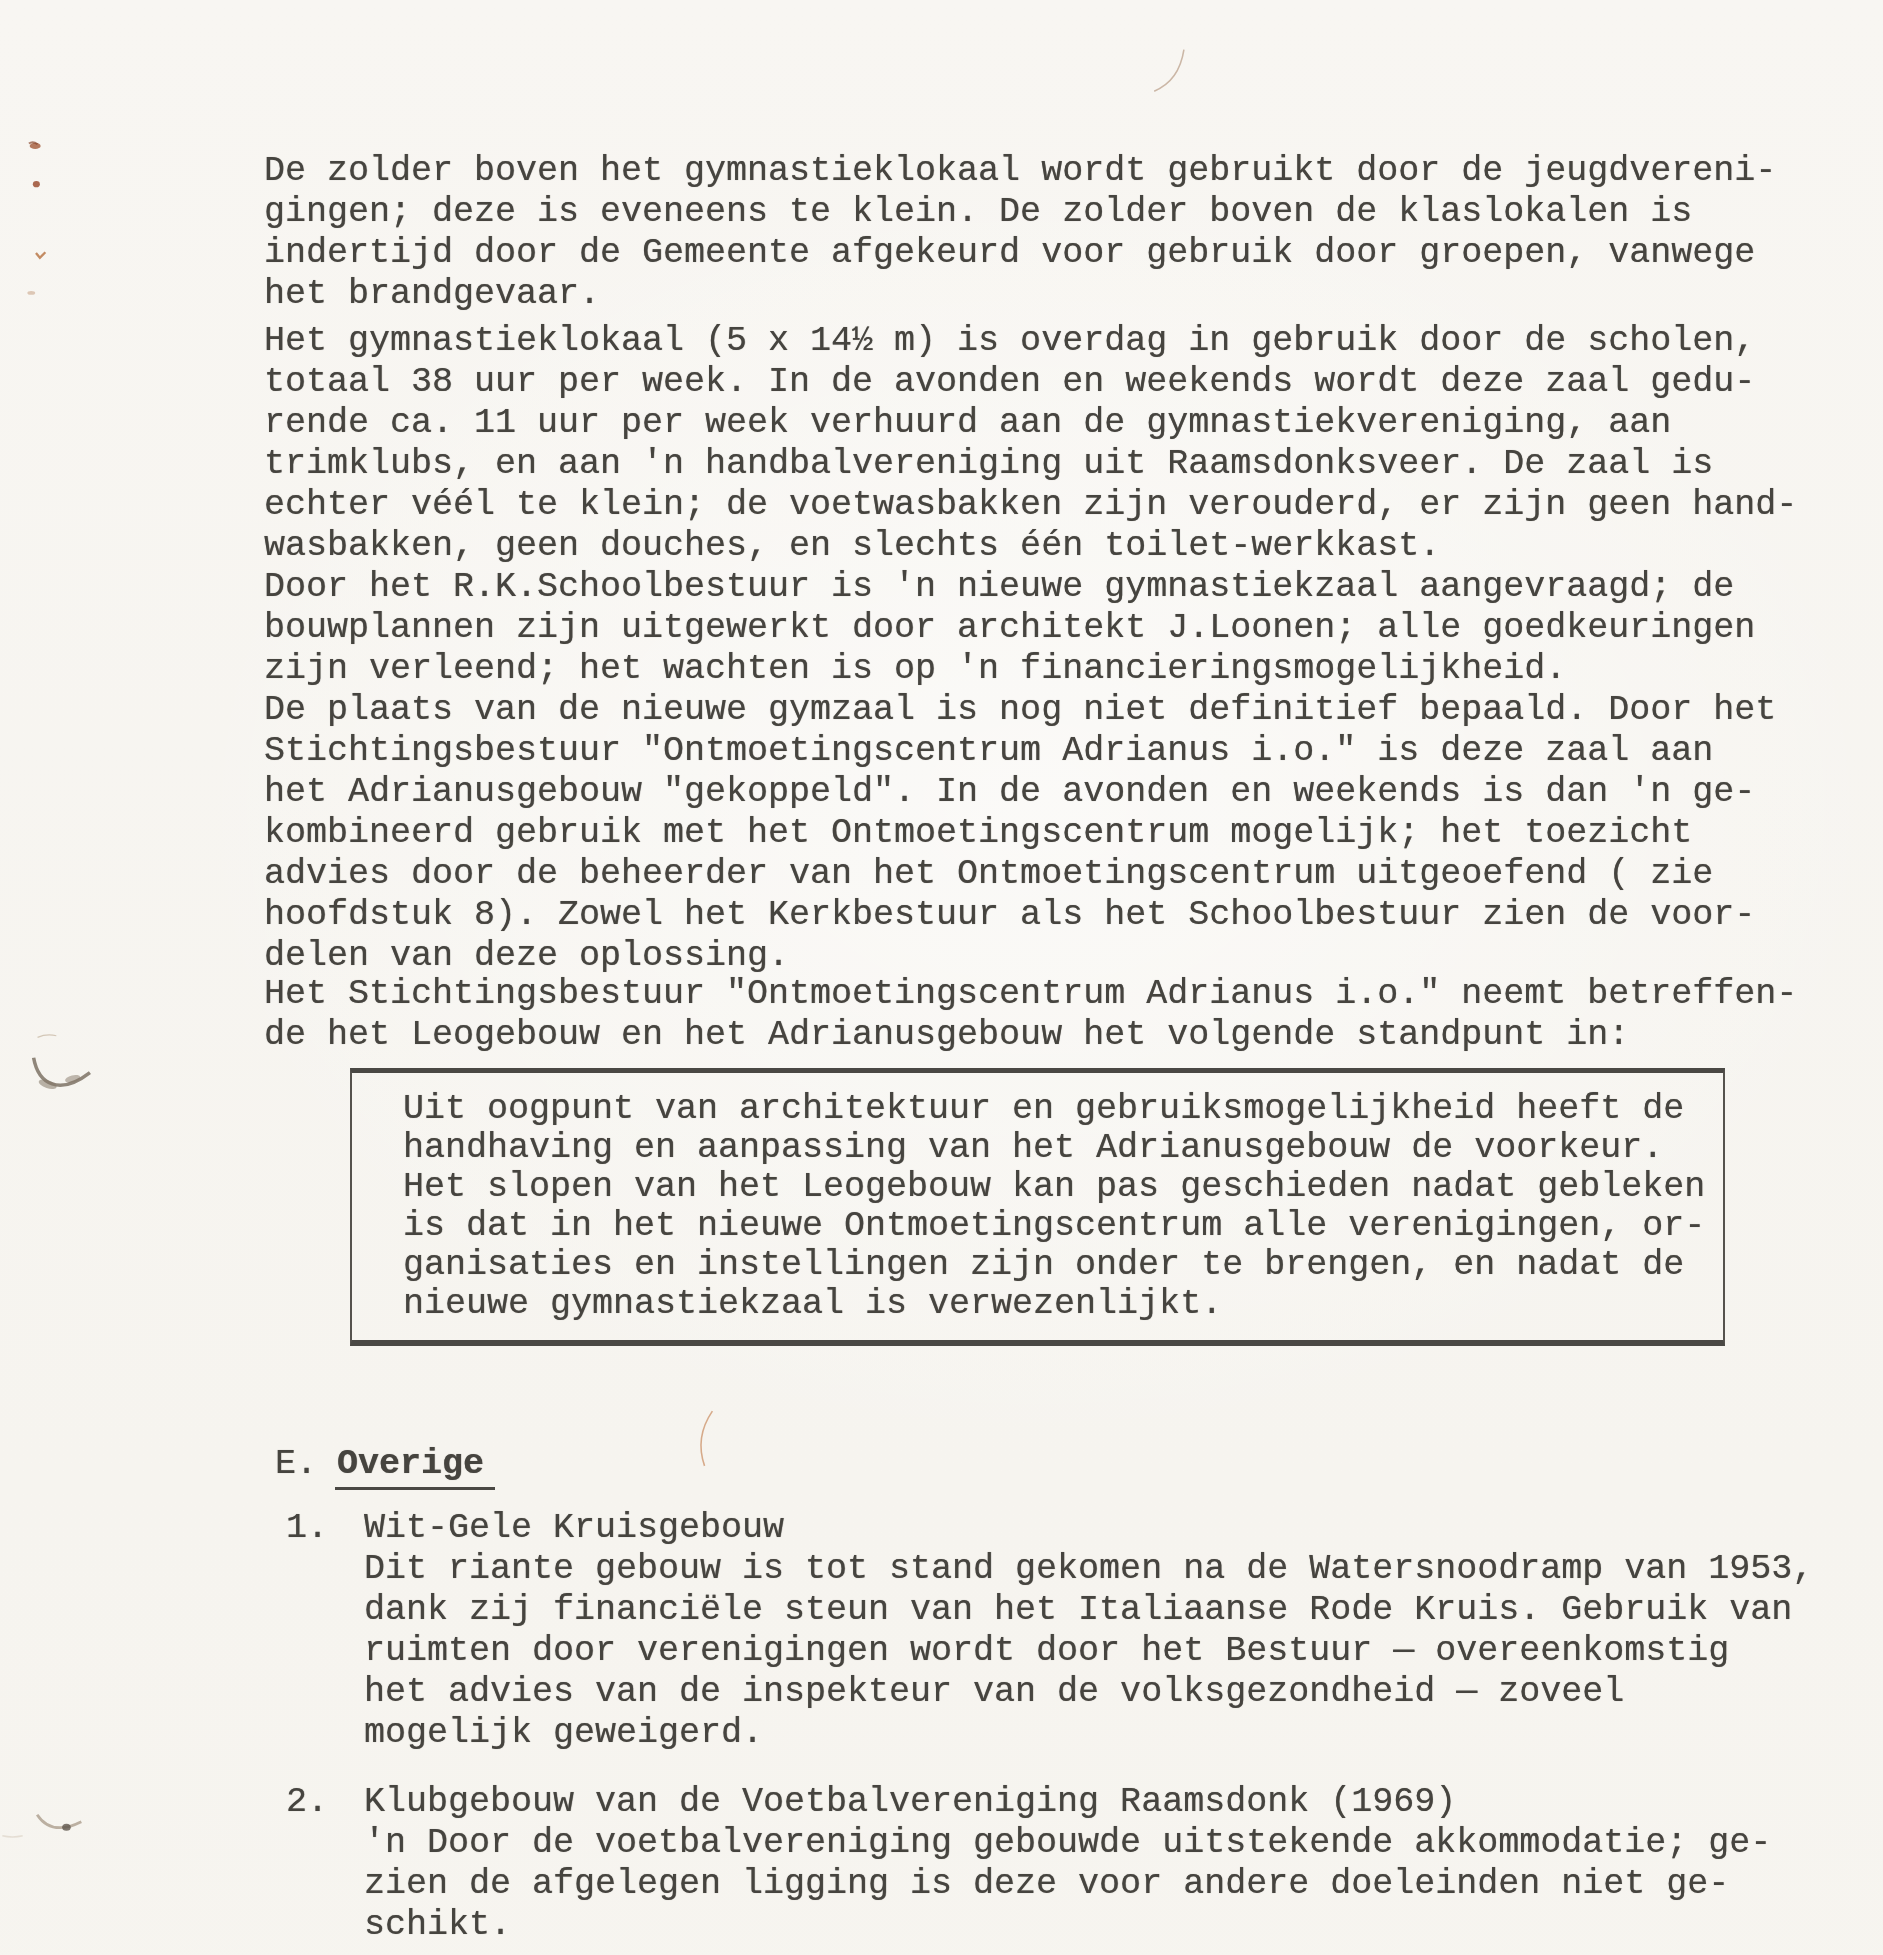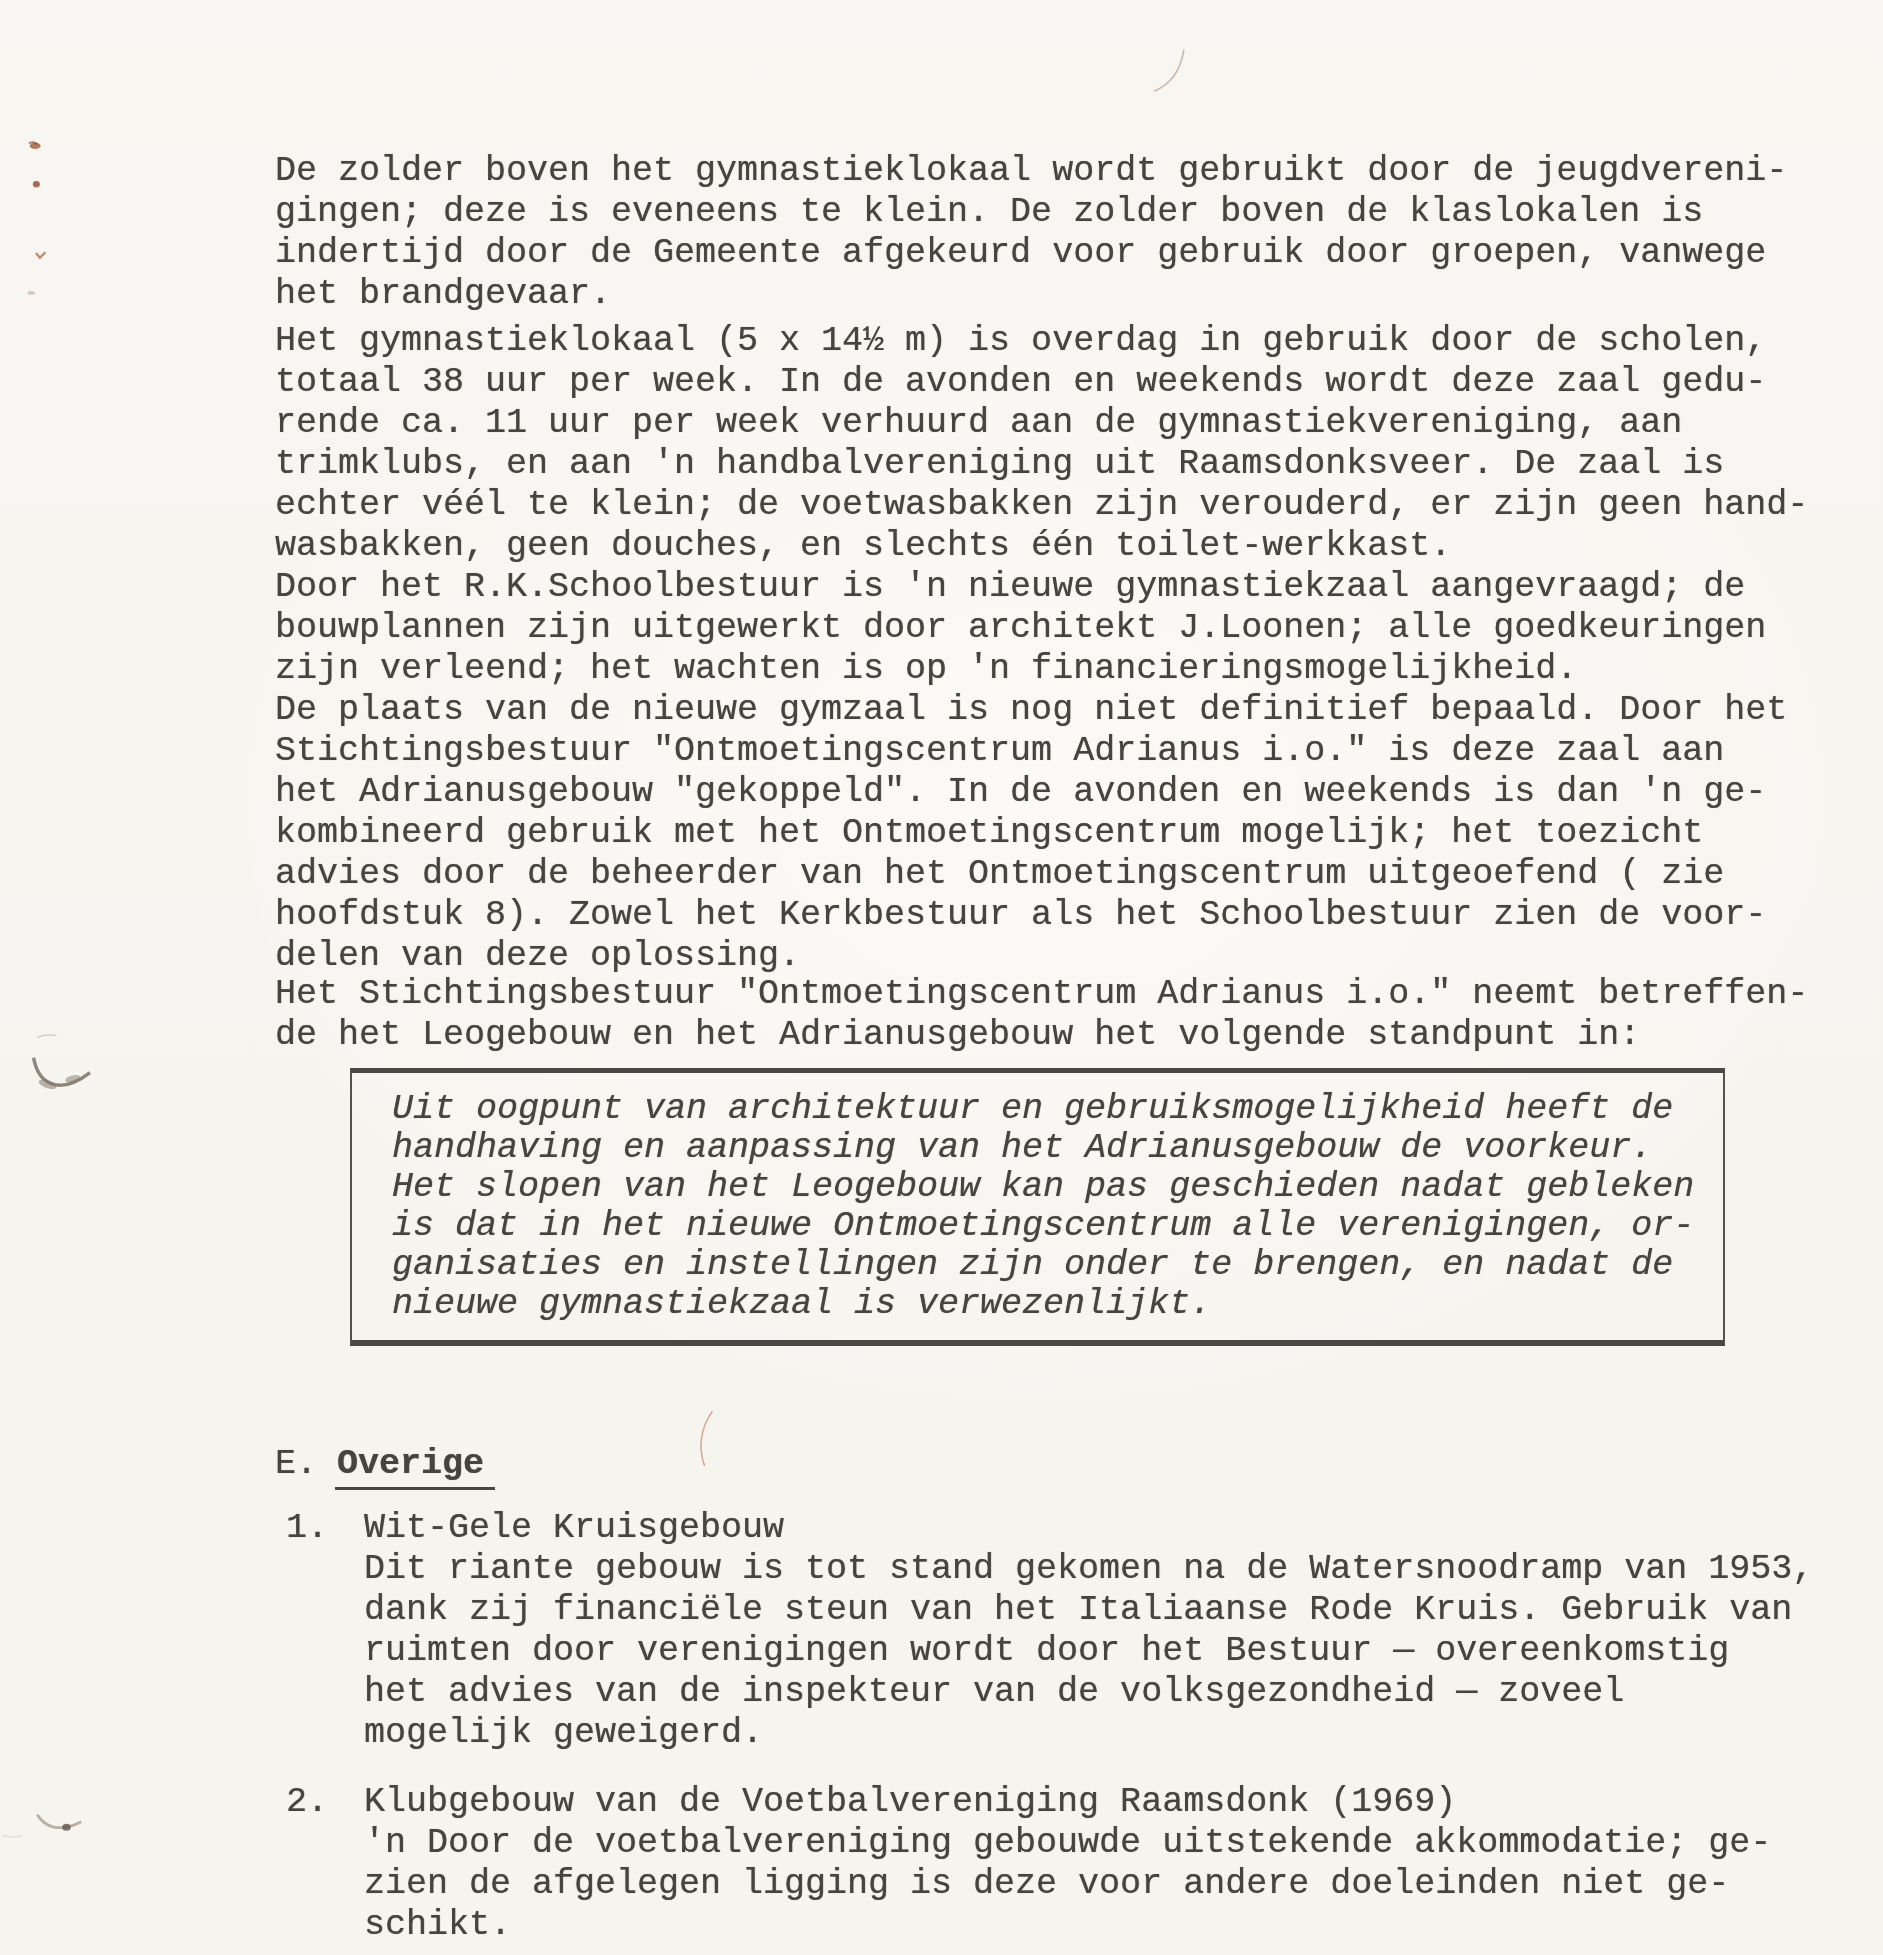--- a/index.html
+++ b/index.html
@@ -21,21 +21,21 @@
     color: #45433f;
   }
   .artifacts {
     position: absolute;
     left: 0; top: 0;
     width: 1883px; height: 2687px;
     pointer-events: none;
   }
   .block {
     position: absolute;
-    left: 275px;
+    left: 264px;
     width: 1588px;
   }
   .tl {
     font-size: 35px;
     line-height: 41px;
     height: 41px;
     white-space: pre;
     letter-spacing: 0px;
     color: #46443f;
     text-shadow: 0 0 0.8px rgba(70,67,62,0.55), 0.4px 0.4px 0.4px rgba(70,67,62,0.25);
@@ -44,22 +44,21 @@
     position: absolute;
     left: 350px;
     top: 1068px;
     width: 1375px;
     height: 278px;
     box-sizing: border-box;
     border-top: 5.5px solid #4a4844;
     border-bottom: 6.3px solid #4a4844;
     border-left: 2.7px solid #55524d;
     border-right: 2.3px solid #55524d;
-    padding: 17px 0 0 40px;
-    font-style: italic;
+    padding: 17px 0 0 51px;
   }
   .standpunt-box .tl {
     line-height: 39px;
     height: 39px;
   }
   .heading-e {
     position: absolute;
     left: 275px;
     top: 1444px;
     height: 41px;

